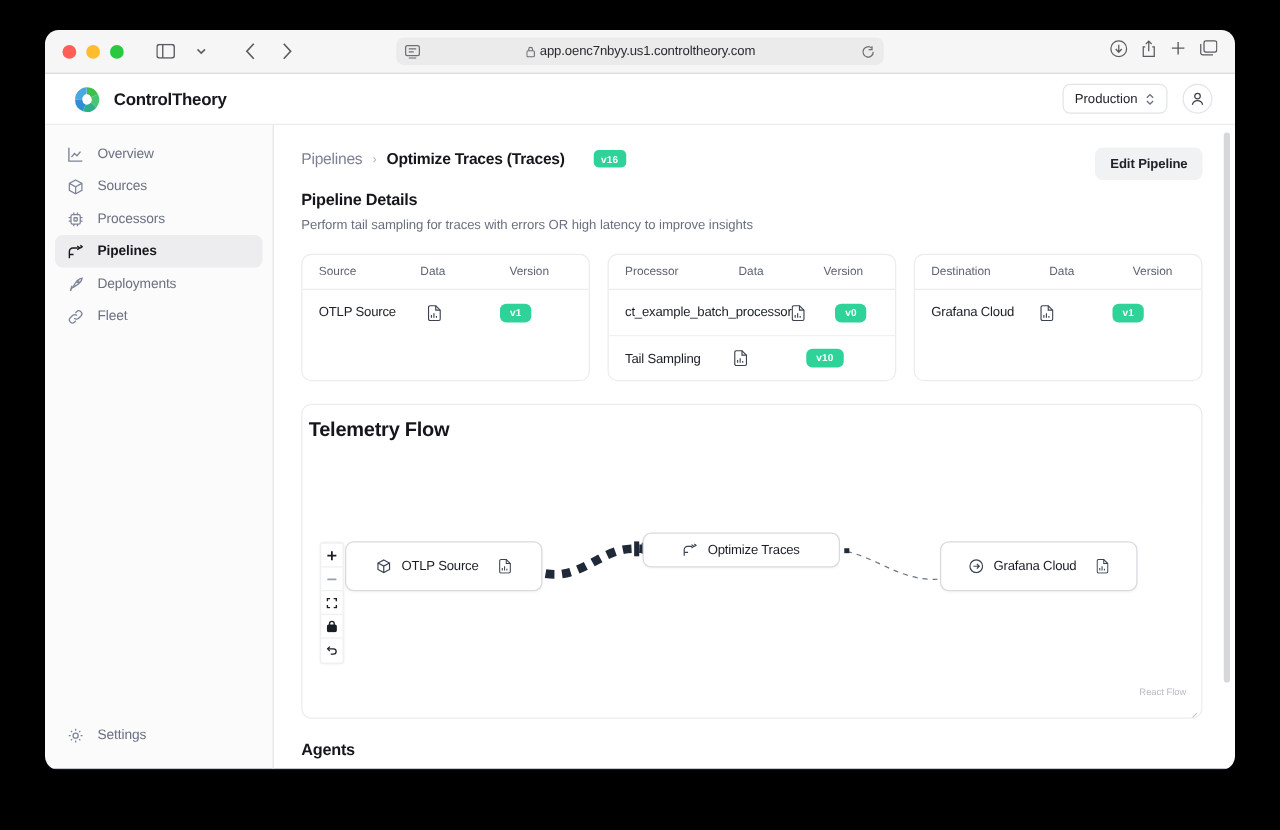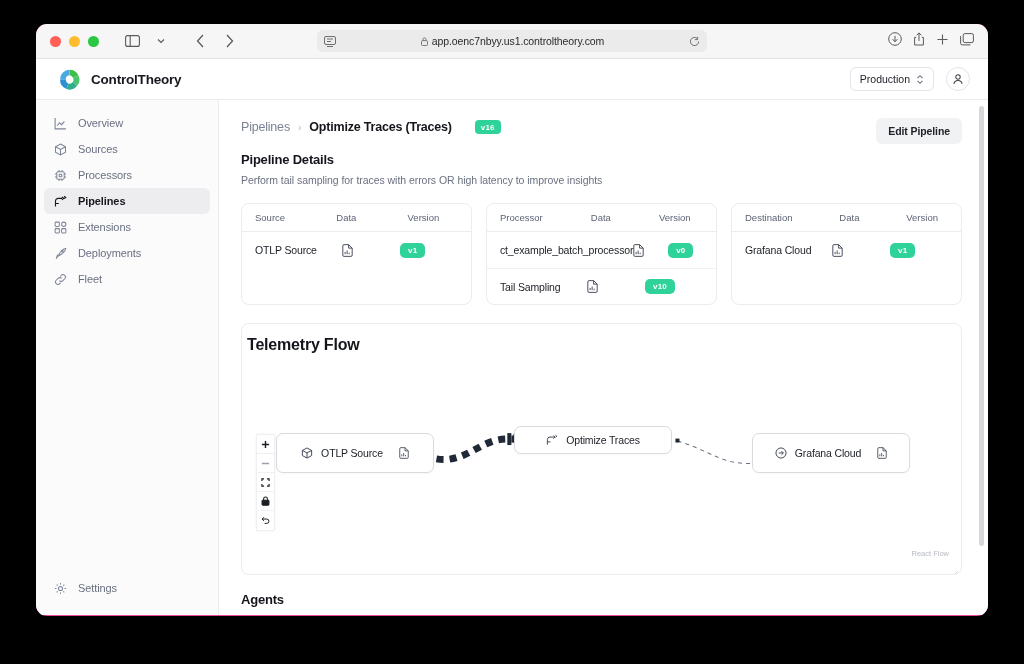--- a/index.html
+++ b/index.html
@@ -7,21 +7,21 @@
     width: 1024px; height: 664px;
     background: #000;
     font-family: "Liberation Sans", sans-serif;
     overflow: hidden;
   }
 
   .browser-window {
     position: absolute;
     left: 36px; top: 24px;
     width: 952px; height: 592px;
-    background: #ec4899;
+    background: #0f172a;
     border-radius: 11px;
     overflow: hidden;
     box-shadow: 0 12px 40px rgba(0,0,0,0.5);
   }
 
   
   .chrome {
     height: 35px;
     background: #f6f6f6;
     border-bottom: 1px solid #e2e2e2;
@@ -410,31 +410,20 @@
           <svg width="13" height="13" viewBox="0 0 14 14" fill="none" stroke="currentColor" stroke-width="1.2">
               <path d="M1.6 12.4V6.6a3 3 0 0 1 3-3h4.2"></path>
               <path d="M1.6 9.2h3.6"></path>
               <path d="M8.4 2 10.6 3.6 8.4 5.2"></path>
               <path d="M11 1.4l1.6 1.2-1.6 1.2"></path>
             </svg>
         </span>
         <span>Pipelines</span>
       </div>
 
-      <div class="nav-item">
-        <span class="ic">
-          <svg width="13" height="13" viewBox="0 0 14 14" fill="none" stroke="currentColor" stroke-width="1.1">
-              <rect x="1.2" y="1.2" width="4.6" height="4.6" rx="1"></rect>
-              <rect x="1.2" y="8.2" width="4.6" height="4.6" rx="1"></rect>
-              <rect x="8.2" y="8.2" width="4.6" height="4.6" rx="1"></rect>
-              <circle cx="10.5" cy="3.5" r="2.3"></circle>
-            </svg>
-        </span>
-        <span>Extensions</span>
-      </div>
 
 
       <div class="nav-item">
         <span class="ic">
           <svg width="13" height="13" viewBox="0 0 14 14" fill="none" stroke="currentColor" stroke-width="1.1">
               <path d="M5.4 9.2 3 10.8l.9-2.6"></path>
               <path d="M5 8.6c2.6-4.6 5.4-6.8 7.6-7-0.2 2.2-2.4 5-7 7.6z"></path>
               <path d="M2.2 12.6l1.4-1.4"></path>
               <circle cx="9" cy="4.6" r="0.9"></circle>
             </svg>

